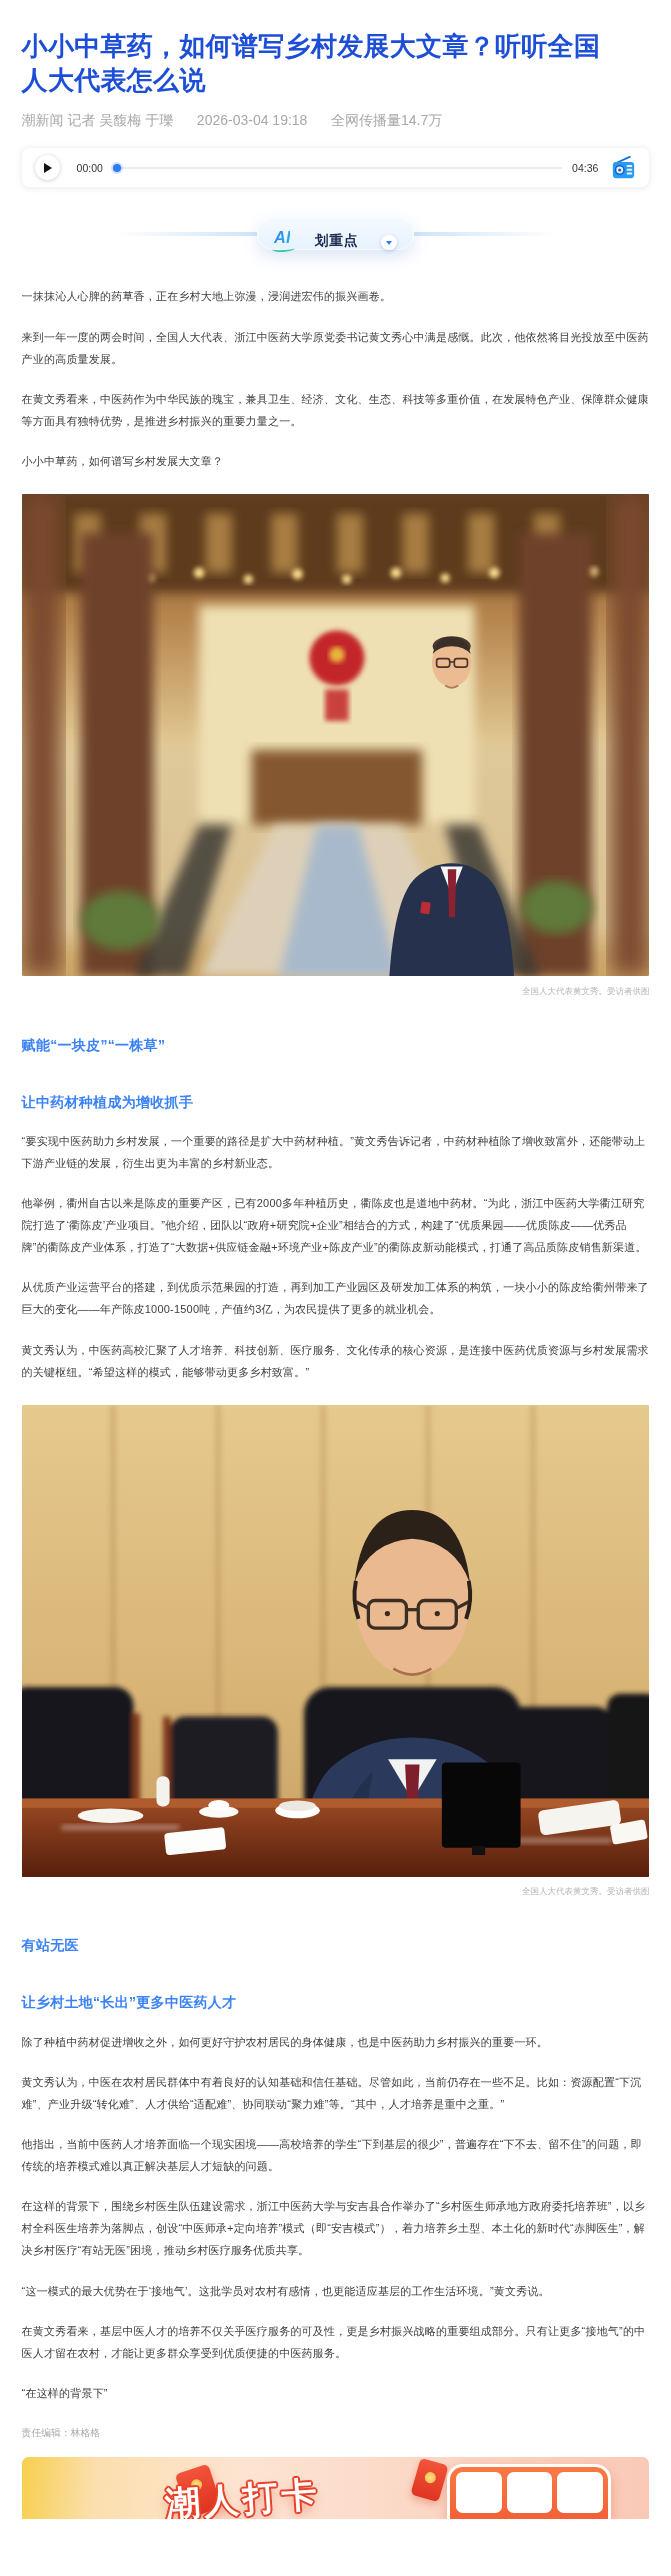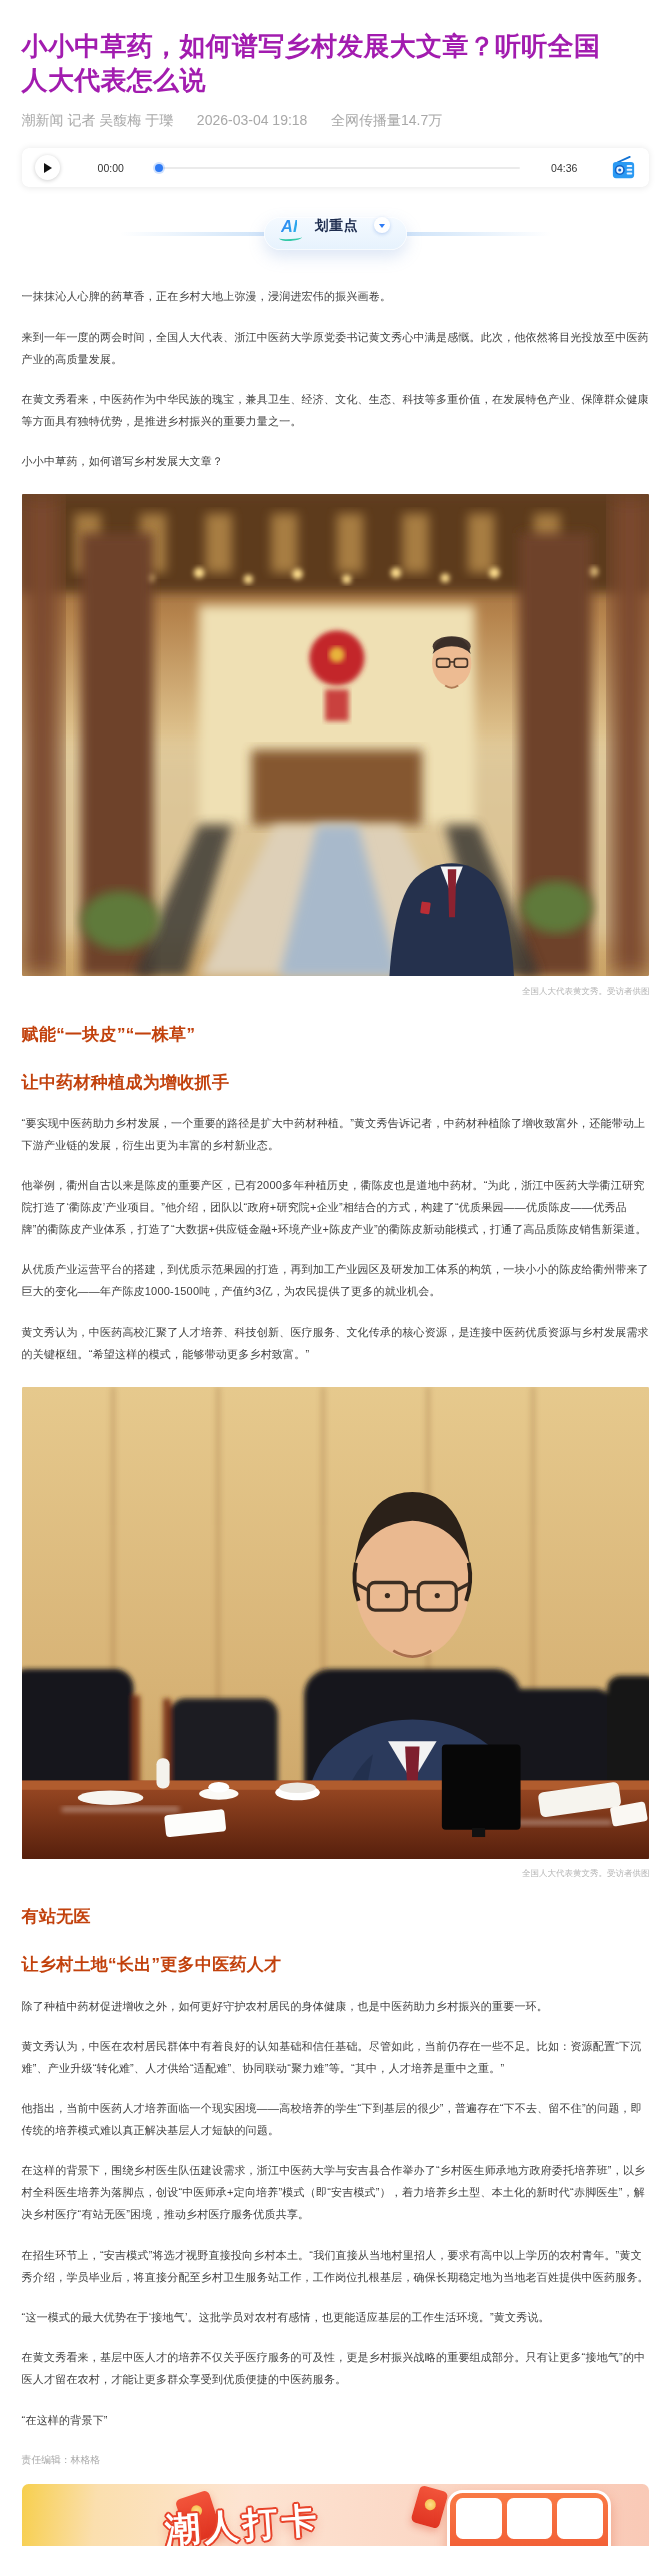--- a/index.html
+++ b/index.html
@@ -1,57 +1,57 @@
 <!DOCTYPE html>
 <html style="font-size:10.5px"><head>
 <meta charset="utf-8">
 <style>
   html,body{margin:0;padding:0;background:#fff;}
   body{width:671px;margin:0 auto;font-family:"Liberation Sans","DejaVu Sans",sans-serif;color:#3f3f3f;}
   .page{width:671px;box-sizing:border-box;padding:0 21.6px;overflow:hidden;}
   
-  .title{font-size:26px;line-height:1.32;font-weight:700;color:#a21caf;margin:29px 0 0;max-width:603px;letter-spacing:0.3px;}
+  .title{font-size:26px;line-height:1.32;font-weight:700;color:#1d4ed8;margin:29px 0 0;max-width:603px;letter-spacing:0.3px;}
   .byline{margin-top:14.4px;font-size:14px;color:#a8a8a8;}
   .byline span{margin-right:19.7px;}
   
   .player{margin-top:18.3px;height:39px;border-radius:6.6px;background:#fff;
     box-shadow:0 0.7px 7.9px rgba(0,0,0,.09),0 0 0.7px rgba(0,0,0,.06);
-    display:flex;align-items:center;padding:0 13px;gap:21px;}
+    display:flex;align-items:center;padding:0 13px;}
   .play{width:25px;height:25px;border-radius:50%;background:#fff;border:none;cursor:pointer;
     box-shadow:0 0.7px 4.6px rgba(0,0,0,.2);display:flex;align-items:center;justify-content:center;}
   .tri{width:0;height:0;border-left:8.5px solid #121212;border-top:5.2px solid transparent;border-bottom:5.2px solid transparent;margin-left:2.6px;}
   .time{font-size:10.5px;color:#333;}
   .t-cur{margin:0 10.5px 0 17px;}
   .t-dur{margin:0 3.9px 0 10.5px;}
   .track{flex:1;height:2px;background:#ebebeb;border-radius:1.3px;position:relative;cursor:pointer;}
   .knob{position:absolute;left:-0.7px;top:50%;transform:translateY(-50%);width:7.9px;height:7.9px;border-radius:50%;
     background:#2f7bf5;box-shadow:0 0 0 2px rgba(47,123,245,.22);cursor:grab;}
   .radio{margin-left:9.2px;display:flex;cursor:pointer;}
   
   .ai-row{margin-top:30px;display:flex;align-items:center;justify-content:center;}
   .ai-line{height:4.6px;width:149px;border-radius:2.6px;}
   .ai-line.left{background:linear-gradient(to right,rgba(216,233,250,0),#d8e9fa 75%,#cfe3f9);margin-right:-5.2px;}
   .ai-line.right{background:linear-gradient(to left,rgba(216,233,250,0),#d8e9fa 75%,#cfe3f9);margin-left:-5.2px;}
   .ai-pill{height:33px;padding:0 17px;border-radius:17.7px;border:none;cursor:pointer;z-index:1;position:relative;
     background:linear-gradient(180deg,#f5faff,#e6f2fd);
     box-shadow:0 6.6px 15.7px rgba(128,164,219,.28),inset 0 0 0 0.7px rgba(255,255,255,.85);
-    display:flex;align-items:flex-start;gap:16px;}
+    display:flex;align-items:flex-end;gap:23px;}
   .ai-logo-wrap{position:relative;padding:0 1.3px 3.3px 0;}
   .ai-logo{font-size:16.4px;font-weight:800;font-style:italic;
     background:linear-gradient(120deg,#2f7bf5,#2ab4e9);-webkit-background-clip:text;background-clip:text;color:transparent;}
   .ai-swash{position:absolute;left:-2px;right:-3.3px;bottom:-1.3px;height:4.6px;border-bottom:2px solid #35c9a8;
     border-radius:0 0 60% 60%;transform:rotate(-3deg);}
   .ai-label{font-size:13.8px;font-weight:800;color:#1d2c4e;letter-spacing:0.7px;}
   .ai-chevron{width:15.7px;height:15.7px;border-radius:50%;background:#fff;
     box-shadow:0 1.3px 3.9px rgba(60,120,220,.3);display:flex;align-items:center;justify-content:center;}
   .ai-chevron::after{content:"";width:0;height:0;border-top:4.6px solid #2f7bf5;border-left:3.3px solid transparent;border-right:3.3px solid transparent;margin-top:1.3px;}
   
   .body-p{font-size:11px;line-height:2.0;color:#3d3d3d;margin:18.3px 0 0;letter-spacing:0.2px;}
   .first-p{margin-top:35px;}
-  .sec-h{font-size:17px;font-weight:800;color:#c2410c;margin:25px 0 0;letter-spacing:0.3px;}
+  .sec-h{font-size:14px;font-weight:800;color:#3b82f6;margin:39px 0 0;letter-spacing:0.3px;}
   .figure{margin:22px 0 0;}
   .figure svg{display:block;width:100%;height:auto;border-radius:1.3px;}
   .caption{margin-top:9.2px;text-align:right;font-size:8.5px;color:#b5b5b5;}
   .editor{margin-top:23px;font-size:9.8px;color:#a8a8a8;}
   
   .banner{margin-top:17px;height:62px;border-radius:6.6px 6.6px 0 0;position:relative;overflow:hidden;cursor:pointer;
     background:linear-gradient(95deg,#f7cf4e 0%,#fbdfae 12%,#fde4d2 35%,#fbd6c4 68%,#f9c9b6 100%);}
   .banner-title{position:absolute;left:143px;top:18.3px;font-size:35px;font-weight:900;color:#fff;letter-spacing:3.9px;
     transform:rotate(-4deg);white-space:nowrap;
     text-shadow:2px 0 0 #e8432a,-2px 0 0 #e8432a,0 2px 0 #e8432a,0 -2px 0 #e8432a,
@@ -292,21 +292,20 @@
     <div class="caption">全国人大代表黄文秀。受访者供图</div>
   </div>
 
   <h3 class="sec-h">有站无医</h3>
   <h3 class="sec-h">让乡村土地“长出”更多中医药人才</h3>
 
   <p class="body-p">除了种植中药材促进增收之外，如何更好守护农村居民的身体健康，也是中医药助力乡村振兴的重要一环。</p>
   <p class="body-p">黄文秀认为，中医在农村居民群体中有着良好的认知基础和信任基础。尽管如此，当前仍存在一些不足。比如：资源配置“下沉难”、产业升级“转化难”、人才供给“适配难”、协同联动“聚力难”等。“其中，人才培养是重中之重。”</p>
   <p class="body-p">他指出，当前中医药人才培养面临一个现实困境——高校培养的学生“下到基层的很少”，普遍存在“下不去、留不住”的问题，即传统的培养模式难以真正解决基层人才短缺的问题。</p>
   <p class="body-p">在这样的背景下，围绕乡村医生队伍建设需求，浙江中医药大学与安吉县合作举办了“乡村医生师承地方政府委托培养班”，以乡村全科医生培养为落脚点，创设“中医师承+定向培养”模式（即“安吉模式”），着力培养乡土型、本土化的新时代“赤脚医生”，解决乡村医疗“有站无医”困境，推动乡村医疗服务优质共享。</p>
-  <p class="body-p">在招生环节上，“安吉模式”将选才视野直接投向乡村本土。“我们直接从当地村里招人，要求有高中以上学历的农村青年。”黄文秀介绍，学员毕业后，将直接分配至乡村卫生服务站工作，工作岗位扎根基层，确保长期稳定地为当地老百姓提供中医药服务。</p>
   <p class="body-p">“这一模式的最大优势在于‘接地气’。这批学员对农村有感情，也更能适应基层的工作生活环境。”黄文秀说。</p>
   <p class="body-p">在黄文秀看来，基层中医人才的培养不仅关乎医疗服务的可及性，更是乡村振兴战略的重要组成部分。只有让更多“接地气”的中医人才留在农村，才能让更多群众享受到优质便捷的中医药服务。</p>
   <p class="body-p">“在这样的背景下”</p>
 
   <div class="editor">责任编辑：林格格</div>
 
   <div class="banner">
     <span class="env e1"></span>
     <span class="env e2"></span>
 

